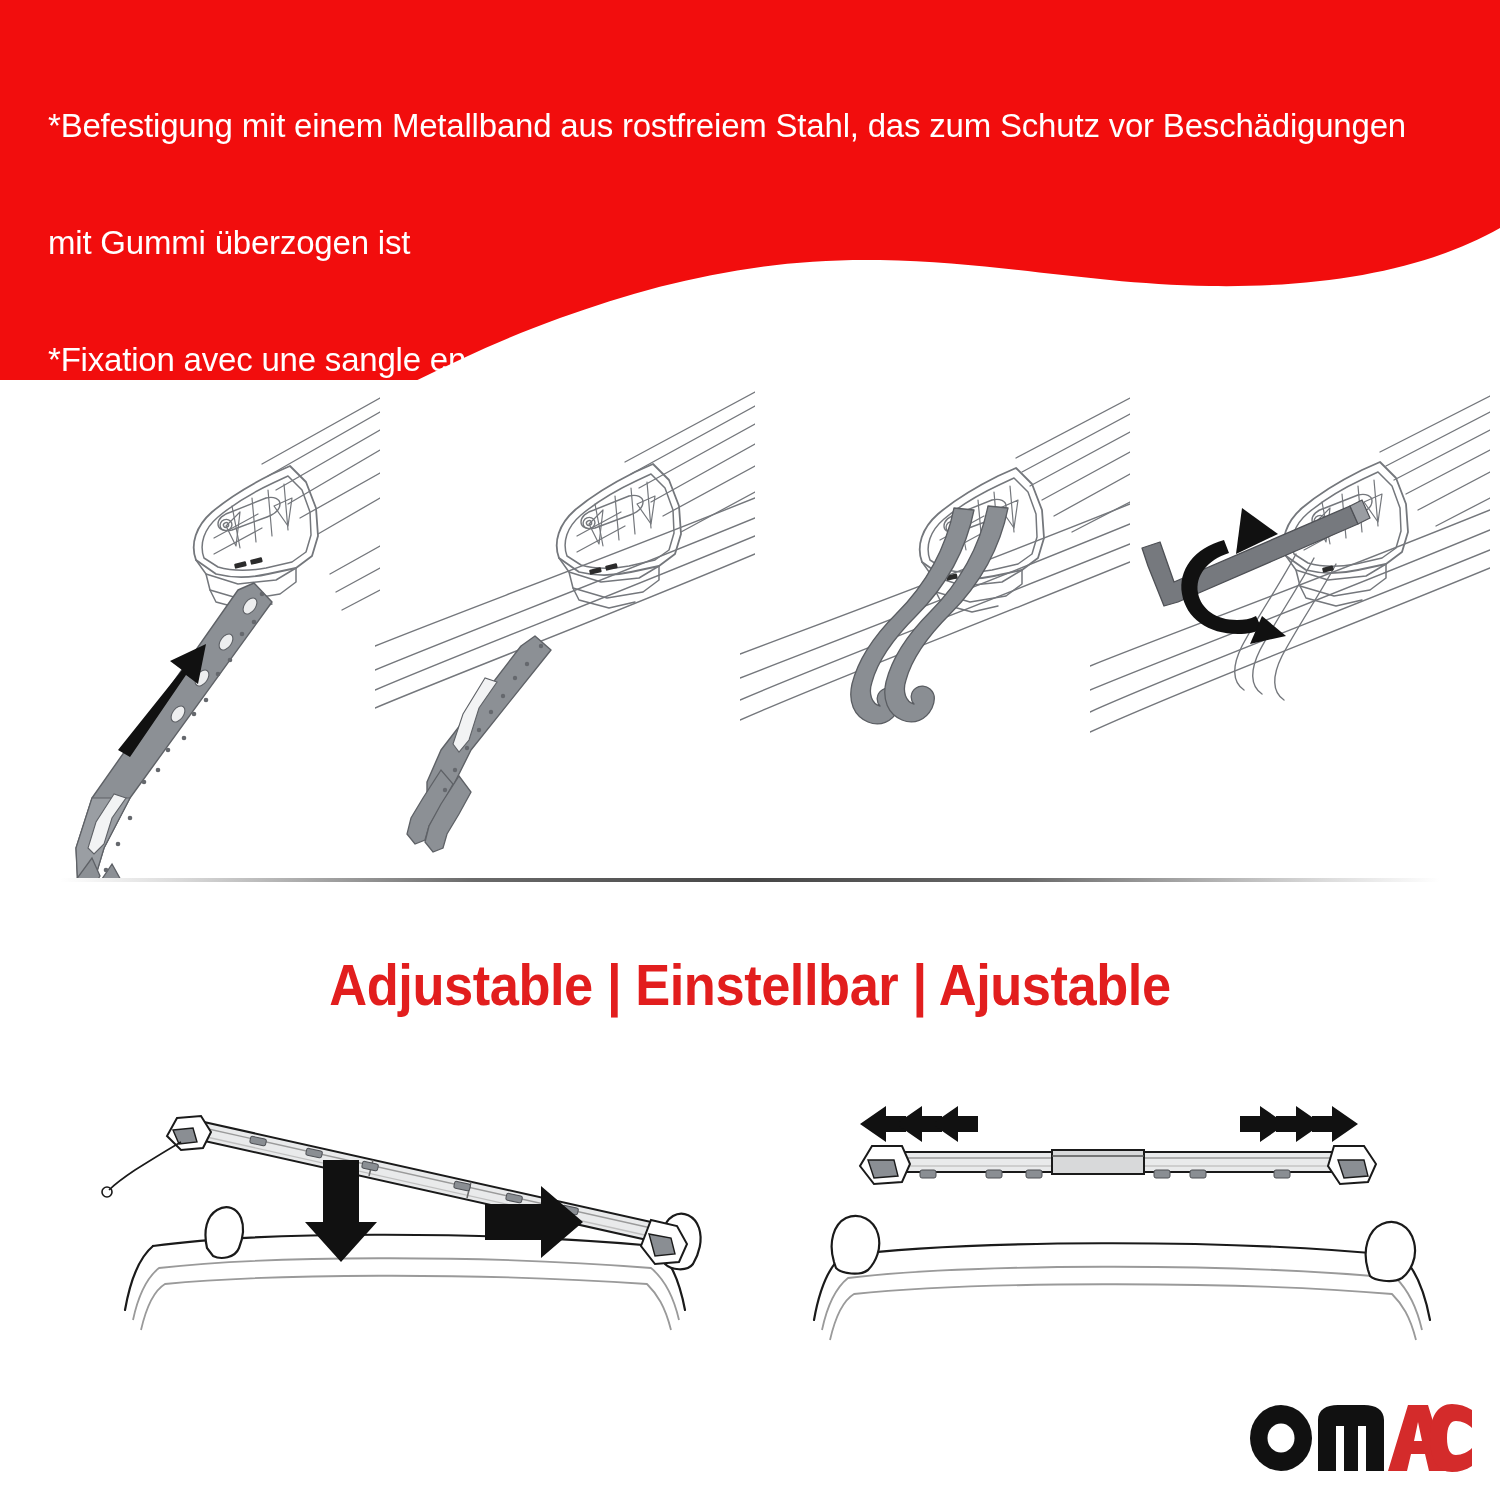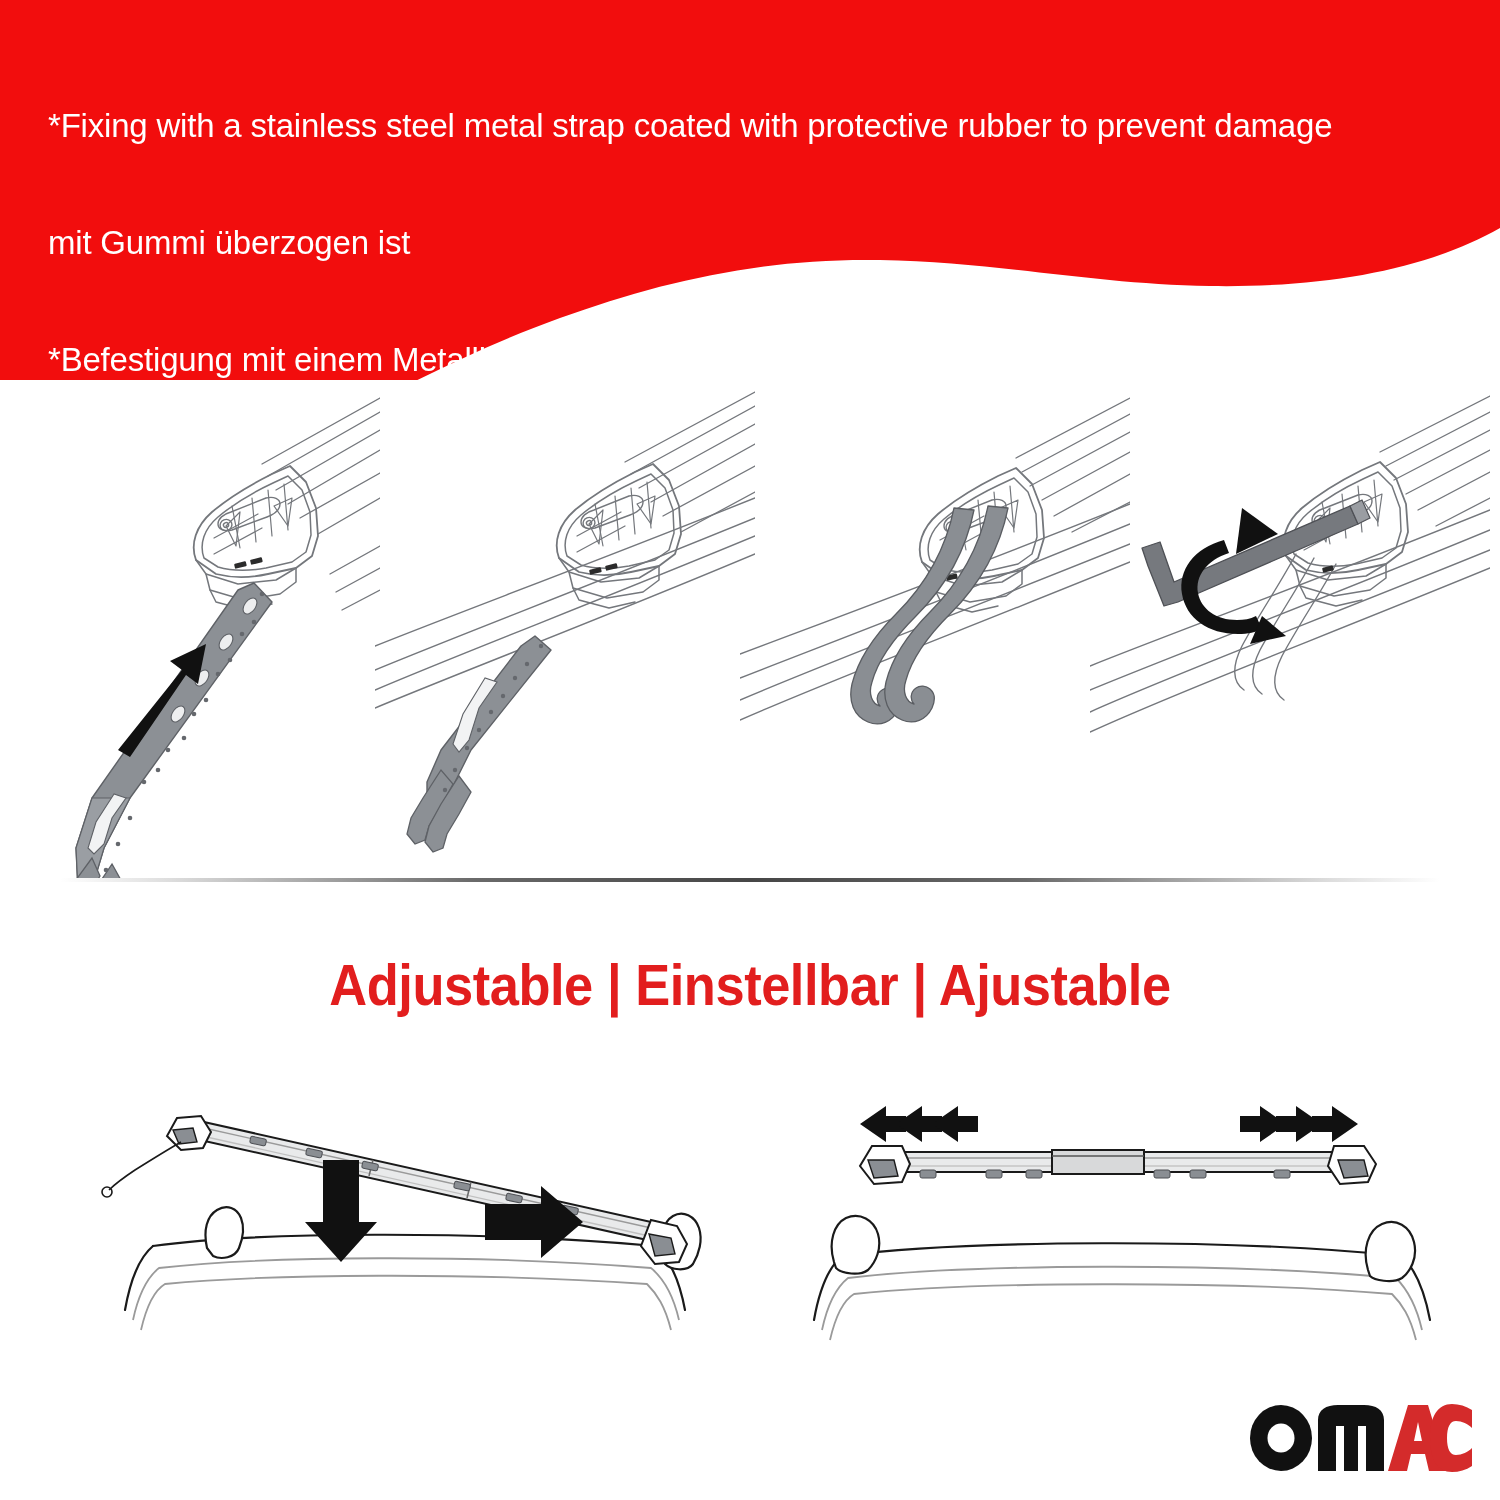--- a/index.html
+++ b/index.html
@@ -68,23 +68,22 @@
   <div class="banner">
     <svg width="1500" height="380" viewBox="0 0 1500 380">
       <path d="M0,0 H1500 V228
                C1430,268 1330,288 1210,286
                C1090,284 1000,262 880,260
                C760,258 660,282 560,318
                C460,354 380,400 300,440
                C240,470 160,505 0,520 Z" fill="#F20D0D"></path>
     </svg>
     <div class="banner-text">
-      <span class="banner-line">*Fixing with a stainless steel metal strap coated with protective rubber to prevent damage</span>
+      <span class="banner-line">*Befestigung mit einem Metallband aus rostfreiem Stahl, das zum Schutz vor Beschädigungen</span>
       <span class="banner-line">mit Gummi überzogen ist</span>
-      <span class="banner-line">*Befestigung mit einem Metallband aus rostfreiem Stahl, das zum Schutz vor Beschädigungen</span>
       <span class="banner-line">*Fixation avec une sangle en métal inoxydable recouverte de caoutchouc de protection</span>
       <span class="banner-line">pour éviter les dommages.</span>
     </div>
   </div>
 
   <div class="steps">
 
     <div class="step" id="step-1">
       <svg width="380" height="500" viewBox="0 0 380 500">
         <g fill="none" stroke="#74777C" stroke-width="1.5" stroke-linejoin="round" stroke-linecap="round">

